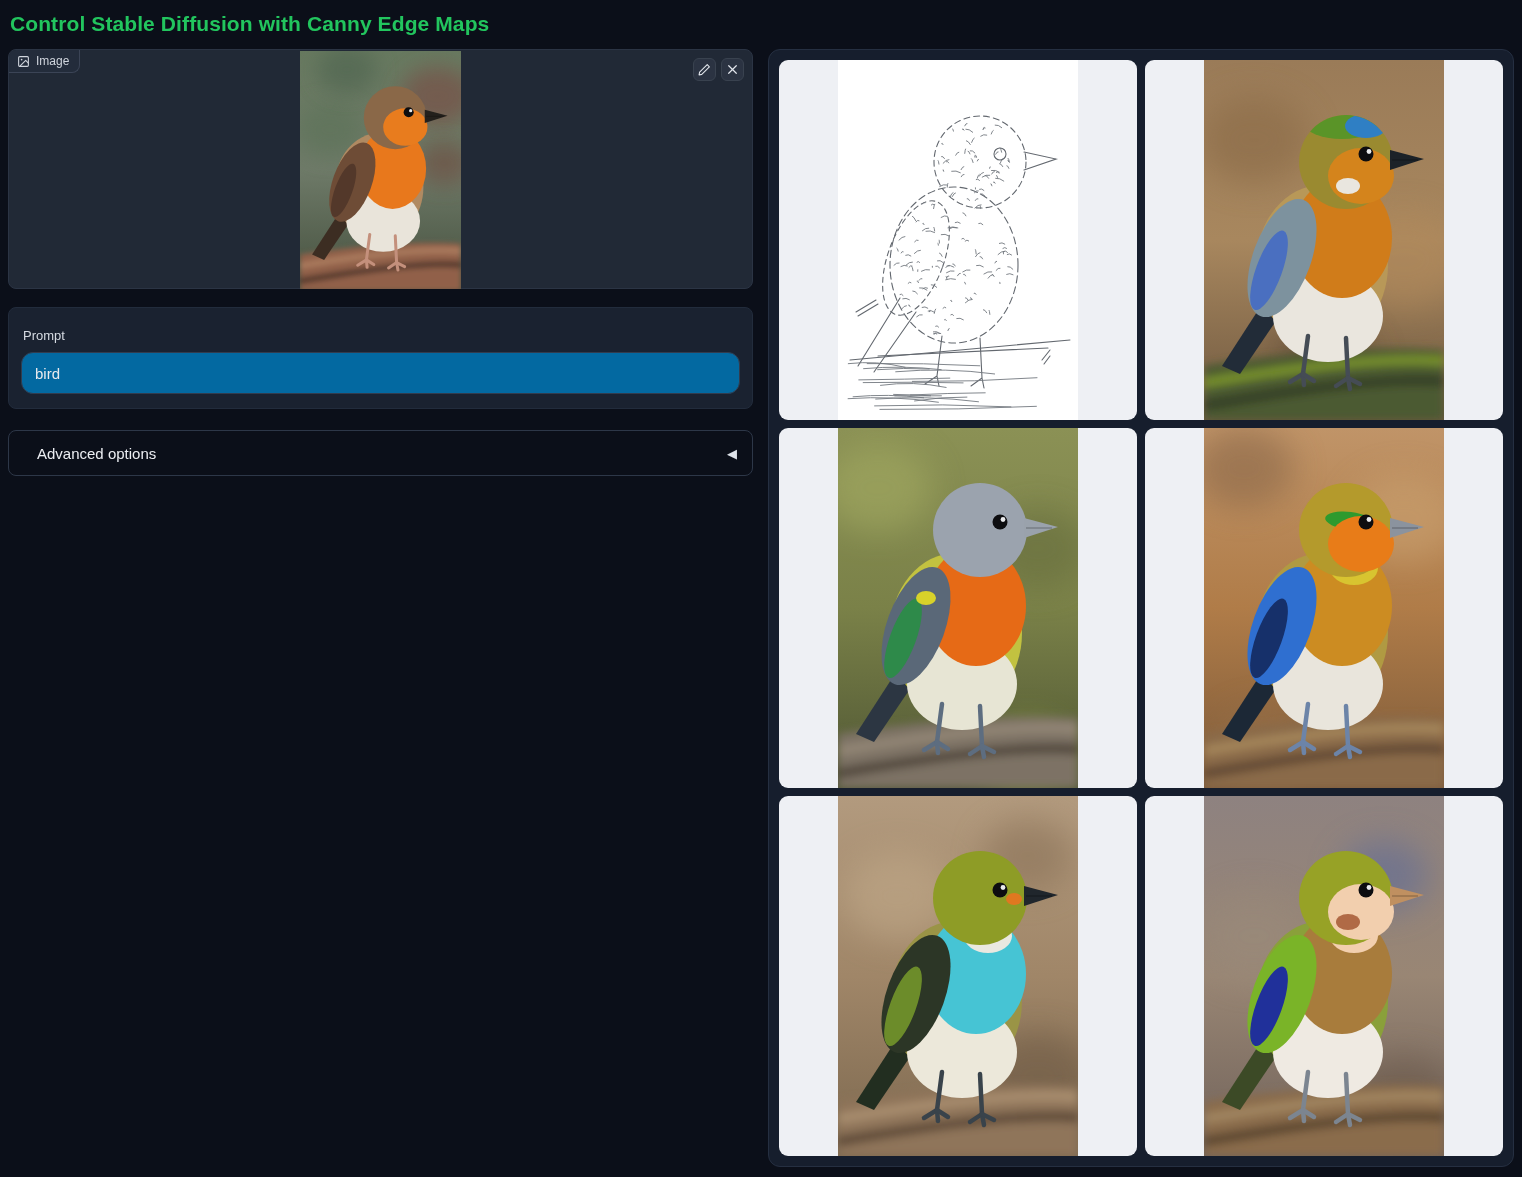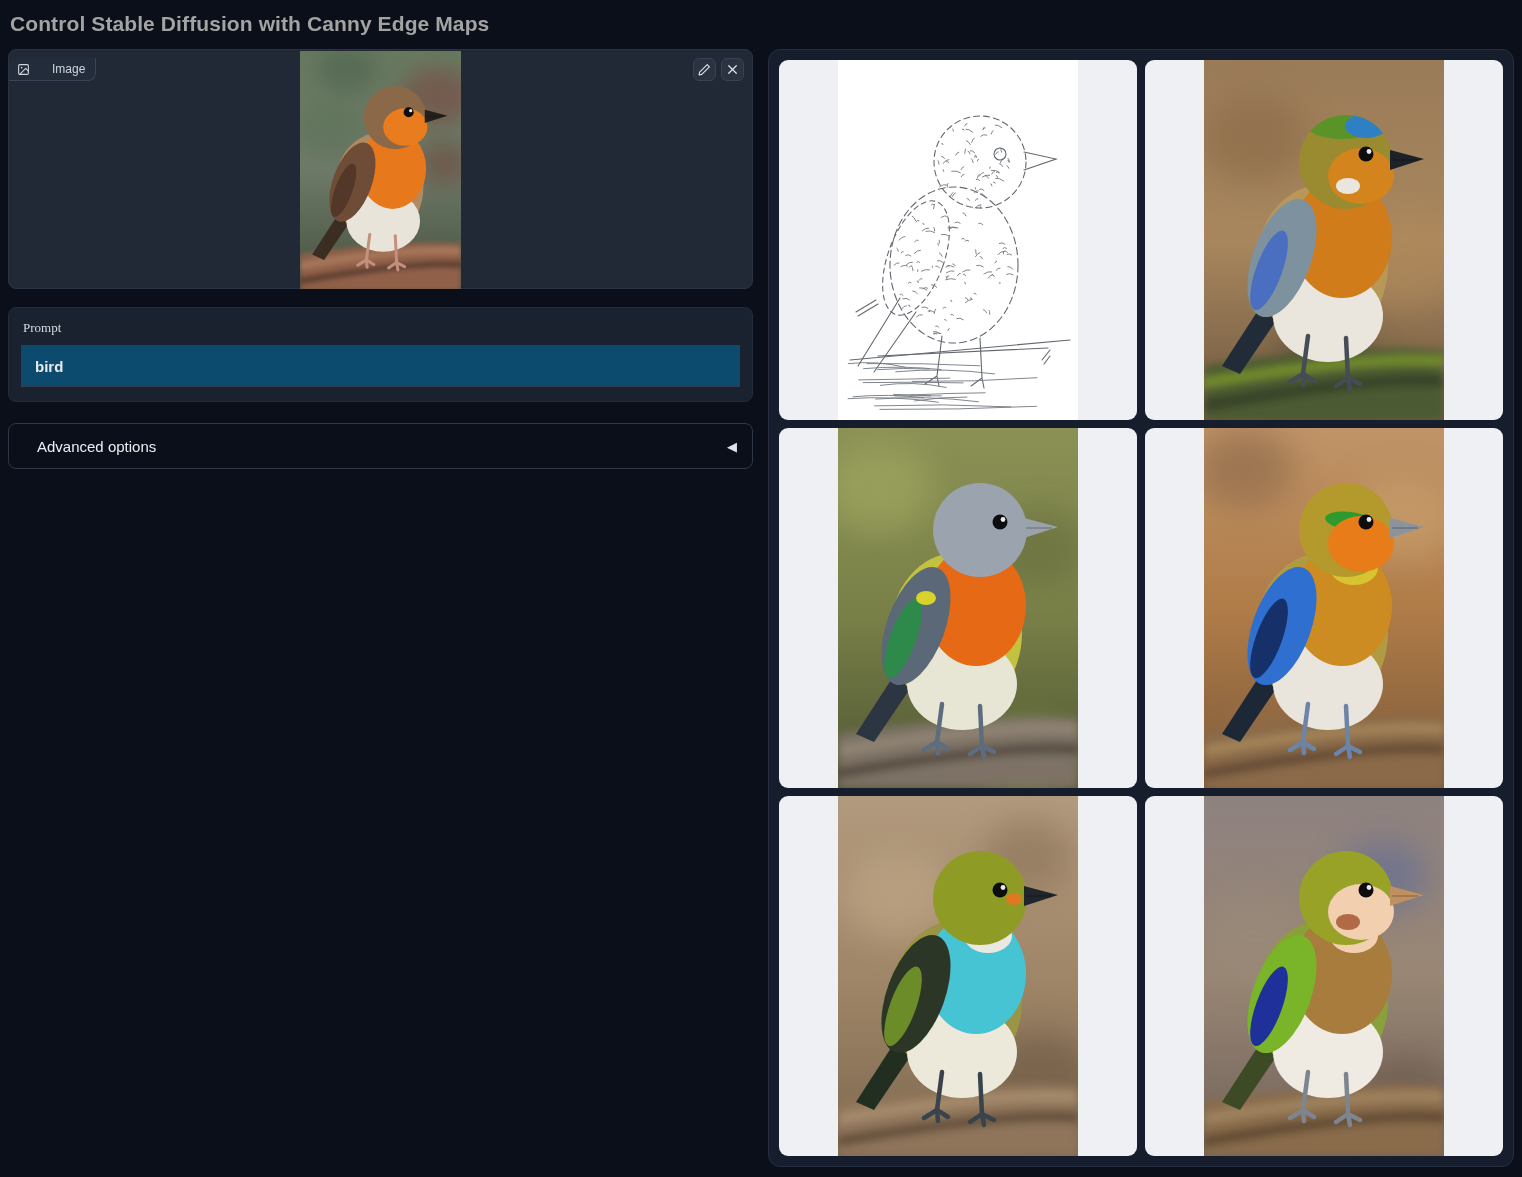--- a/index.html
+++ b/index.html
@@ -3,53 +3,53 @@
 <meta charset="utf-8">
 <style>
   html,body{margin:0;padding:0;}
   body{
     width:1522px;height:1177px;overflow:hidden;
     background:#0b0f19;color:#e5e7eb;
     font-family:"Liberation Sans",sans-serif;
     -webkit-font-smoothing:antialiased;
   }
   .page{padding:8px 8px 0 8px;box-sizing:border-box;}
-  h1.title{font-size:21px;font-weight:700;color:#a3a3a3;margin:4px 2px 13px 2px;letter-spacing:.1px;}
+  h1.title{font-size:21px;font-weight:700;color:#22c55e;margin:4px 2px 13px 2px;letter-spacing:.1px;}
   .layout{display:flex;gap:15px;align-items:flex-start;}
   .left-col{width:745px;flex:none;}
 
   
   .image-block{
     position:relative;height:240px;background:#212936;
     border:1px solid #2b3444;border-radius:8px;box-sizing:border-box;
   }
   .image-label{
-    position:absolute;top:8px;left:0;z-index:3;display:flex;align-items:center;gap:22px;
+    position:absolute;top:0;left:0;z-index:3;display:flex;align-items:center;gap:6px;
     padding:4px 10px 4px 8px;background:#232c3b;
     border-right:1px solid #3b4456;border-bottom:1px solid #3b4456;
     border-radius:7px 0 8px 0;font-size:12px;color:#cfd4dc;
   }
   .icon-buttons{position:absolute;top:8px;right:8px;z-index:3;display:flex;gap:5px;}
   .icon-btn{
     width:23px;height:23px;display:flex;align-items:center;justify-content:center;
     background:#2b3342;border:1px solid #39424f;border-radius:6px;cursor:pointer;padding:0;
   }
   .photo-wrap{height:238px;width:161px;margin:0 auto;overflow:hidden;position:relative;top:1px;}
   .photo-wrap svg{display:block;width:100%;height:100%;}
 
   
   .prompt-block{
     margin-top:18px;background:#1a2230;border:1px solid #222c3c;border-radius:8px;
     padding:10px 12px 14px 12px;box-sizing:border-box;
   }
-  .prompt-label{display:block;font-size:13px;color:#d6dbe2;margin:2px 0 9px 2px;font-family:Liberation Serif, serif;}
+  .prompt-label{display:block;font-size:13px;color:#d6dbe2;margin:10px 0 9px 2px;}
   .prompt-input{
-    width:100%;box-sizing:border-box;height:42px;background:#0c4a6e;
-    border:1px solid #323c4e;border-radius:0;color:#e8eaee;font-size:15px;
-    padding:0 13px;font-family:inherit;outline:none;font-weight:bold;
+    width:100%;box-sizing:border-box;height:42px;background:#0369a1;
+    border:1px solid #323c4e;border-radius:12px;color:#e8eaee;font-size:15px;
+    padding:0 13px;font-family:inherit;outline:none;
   }
 
   
   .run-btn{
     margin-top:18px;width:100%;height:40px;border-radius:8px;cursor:pointer;
     border:1px solid #4a5362;background:linear-gradient(180deg,#4d5664 0%,#39414f 100%);
     color:#ffffff;font-weight:700;font-size:15px;font-family:inherit;
   }
 
   

